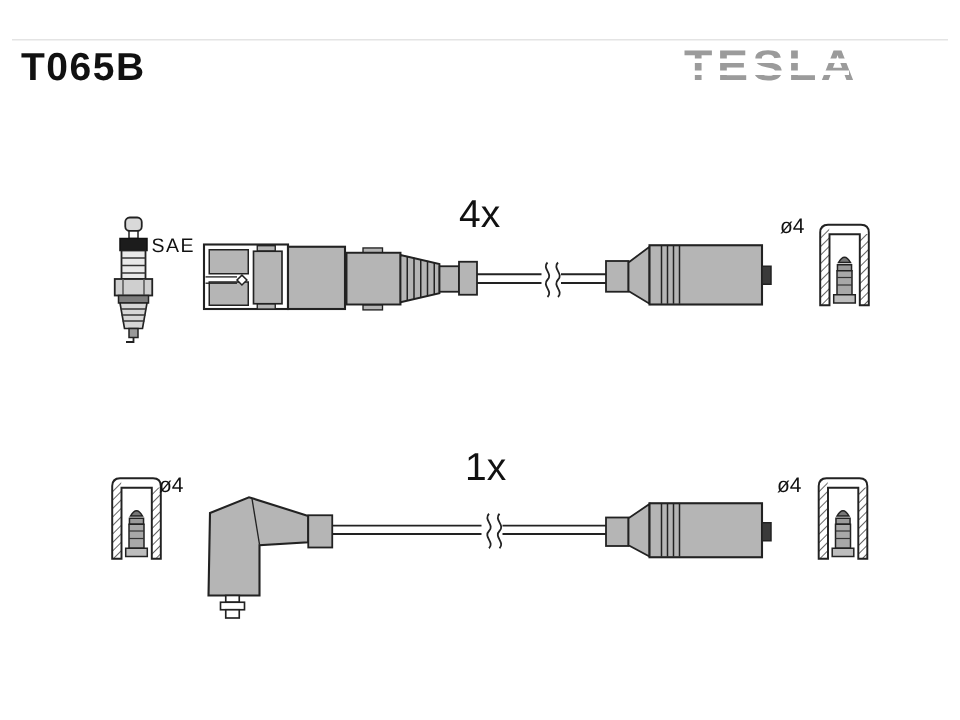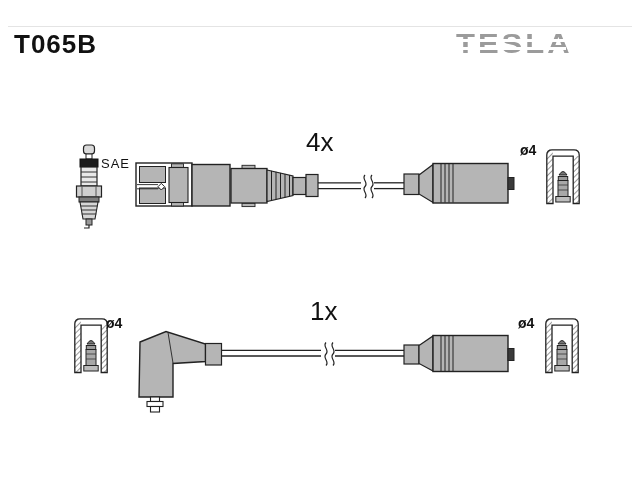--- a/index.html
+++ b/index.html
@@ -12,21 +12,21 @@
             letter-spacing:0.3px;color:#111;}
   .brand-logo{position:absolute;left:444px;top:29px;width:110px;height:30px;margin-left:12px;}
   .brand-text{font-size:31px;font-weight:bold;letter-spacing:3px;color:#9b9b9b;
               line-height:30px;transform:scaleY(0.92);display:block;}
   .brand-stripe{position:absolute;left:-2px;width:112px;height:3px;background:#ffffff;}
   .s1{top:10px;} .s2{top:18px;}
   .lbl{position:absolute;color:#111;}
   .lbl-sae{left:101px;top:156px;font-size:13px;letter-spacing:1px;}
   .lbl-qty1{left:306px;top:127px;font-size:26px;}
   .lbl-qty2{left:310px;top:296px;font-size:26px;}
-  .lbl-dia{font-size:14px;font-weight:bold;}
+  .lbl-dia{font-size:14px;font-weight:normal;}
   .lbl-dia1{left:520px;top:142px;}
   .lbl-dia2l{left:106px;top:315px;}
   .lbl-dia2r{left:518px;top:315px;}
   svg{position:absolute;left:0;top:0;}
 </style>
 </head>
 <body>
 
 <div class="page">
 

